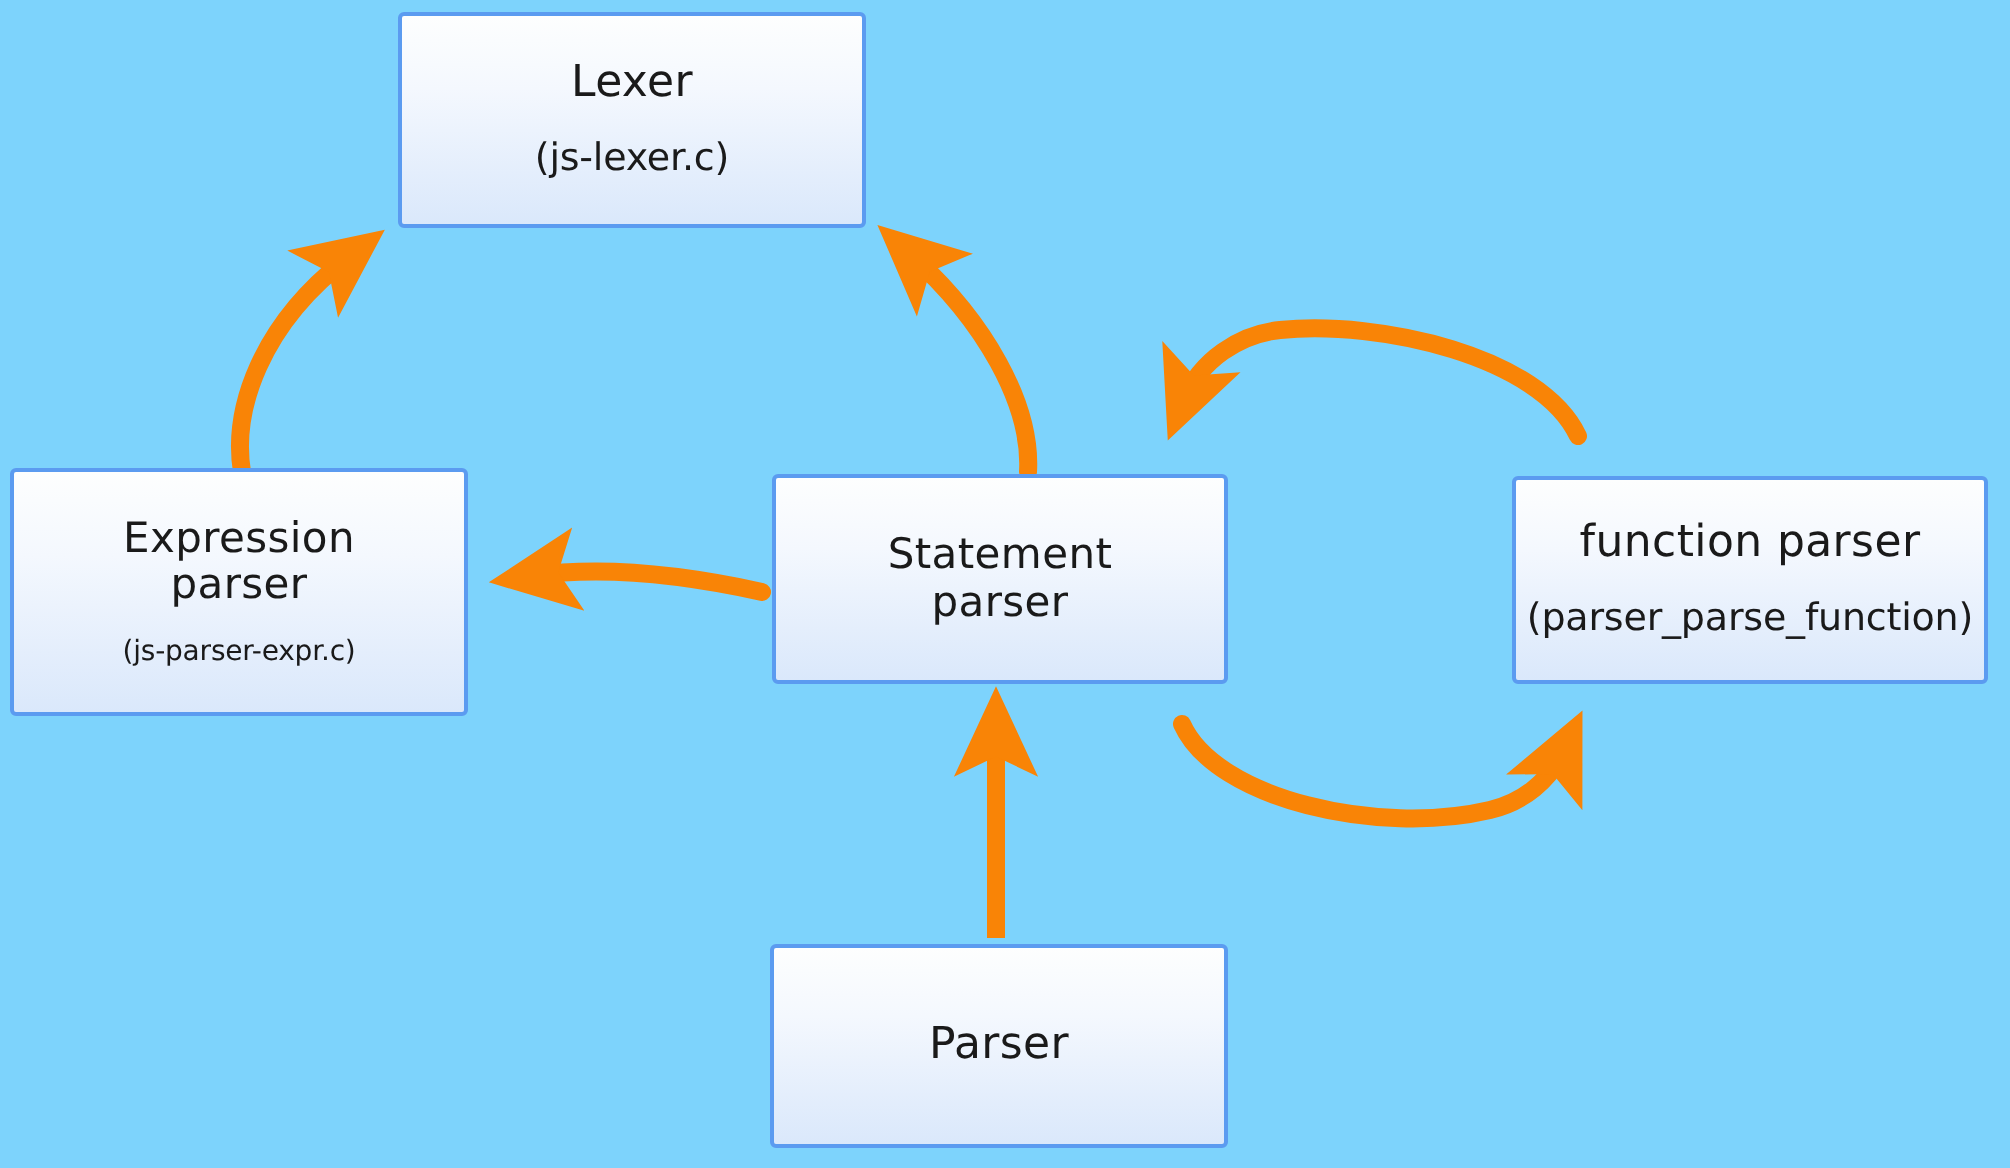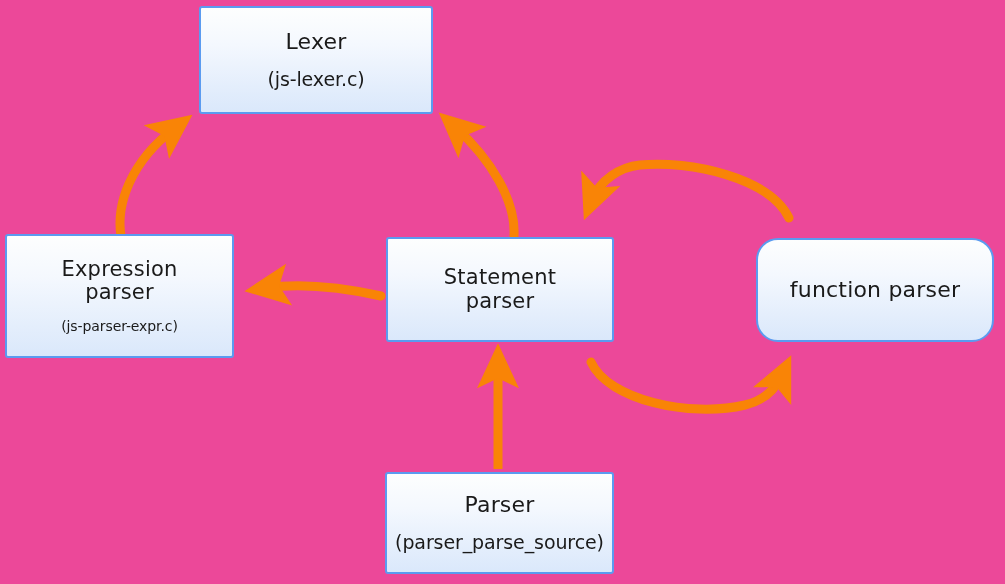--- a/index.html
+++ b/index.html
@@ -10,21 +10,21 @@
   body {
     width: 1005px;
     height: 584px;
     font-family: "DejaVu Sans", sans-serif;
     overflow: hidden;
   }
   #diagram {
     position: relative;
     width: 1005px;
     height: 584px;
-    background: #ec4899;
+    background: #7dd3fc;
   }
   .arrow-layer {
     position: absolute;
     left: 0;
     top: 0;
     width: 1005px;
     height: 584px;
     pointer-events: none;
   }
   .node {
@@ -56,21 +56,21 @@
     font-size: 21px;
   }
   .node.three-line .subtitle {
     font-size: 14px;
   }
 
   
   #node-lexer      { left: 199px; top: 6px;   width: 234px; height: 108px; }
   #node-expression { left: 5px;   top: 234px; width: 229px; height: 124px; }
   #node-statement  { left: 386px; top: 237px; width: 228px; height: 105px; }
-  #node-function   { left: 756px; top: 238px; width: 238px; height: 104px; border-radius: 22px; }
+  #node-function   { left: 756px; top: 238px; width: 238px; height: 104px; }
   #node-parser     { left: 385px; top: 472px; width: 229px; height: 102px; }
 </style>
 </head>
 <body>
 
 <div id="diagram">
 
   <svg class="arrow-layer" viewBox="0 0 1005 584" width="1005" height="584" xmlns="http://www.w3.org/2000/svg">
     <defs>
       <marker id="ah" viewBox="0 0 12 12" refX="6" refY="6" markerWidth="5.2" markerHeight="5.2" orient="auto-start-reverse">
@@ -102,20 +102,20 @@
     <div class="subtitle">(js-parser-expr.c)</div>
   </div>
 
   <div class="node three-line" id="node-statement">
     <div class="title">Statement</div>
     <div class="title">parser</div>
   </div>
 
   <div class="node" id="node-function">
     <div class="title">function parser</div>
+    <div class="subtitle">(parser_parse_function)</div>
   </div>
 
   <div class="node" id="node-parser">
     <div class="title">Parser</div>
-    <div class="subtitle">(parser_parse_source)</div>
   </div>
 
 </div>
 
 </body></html>

